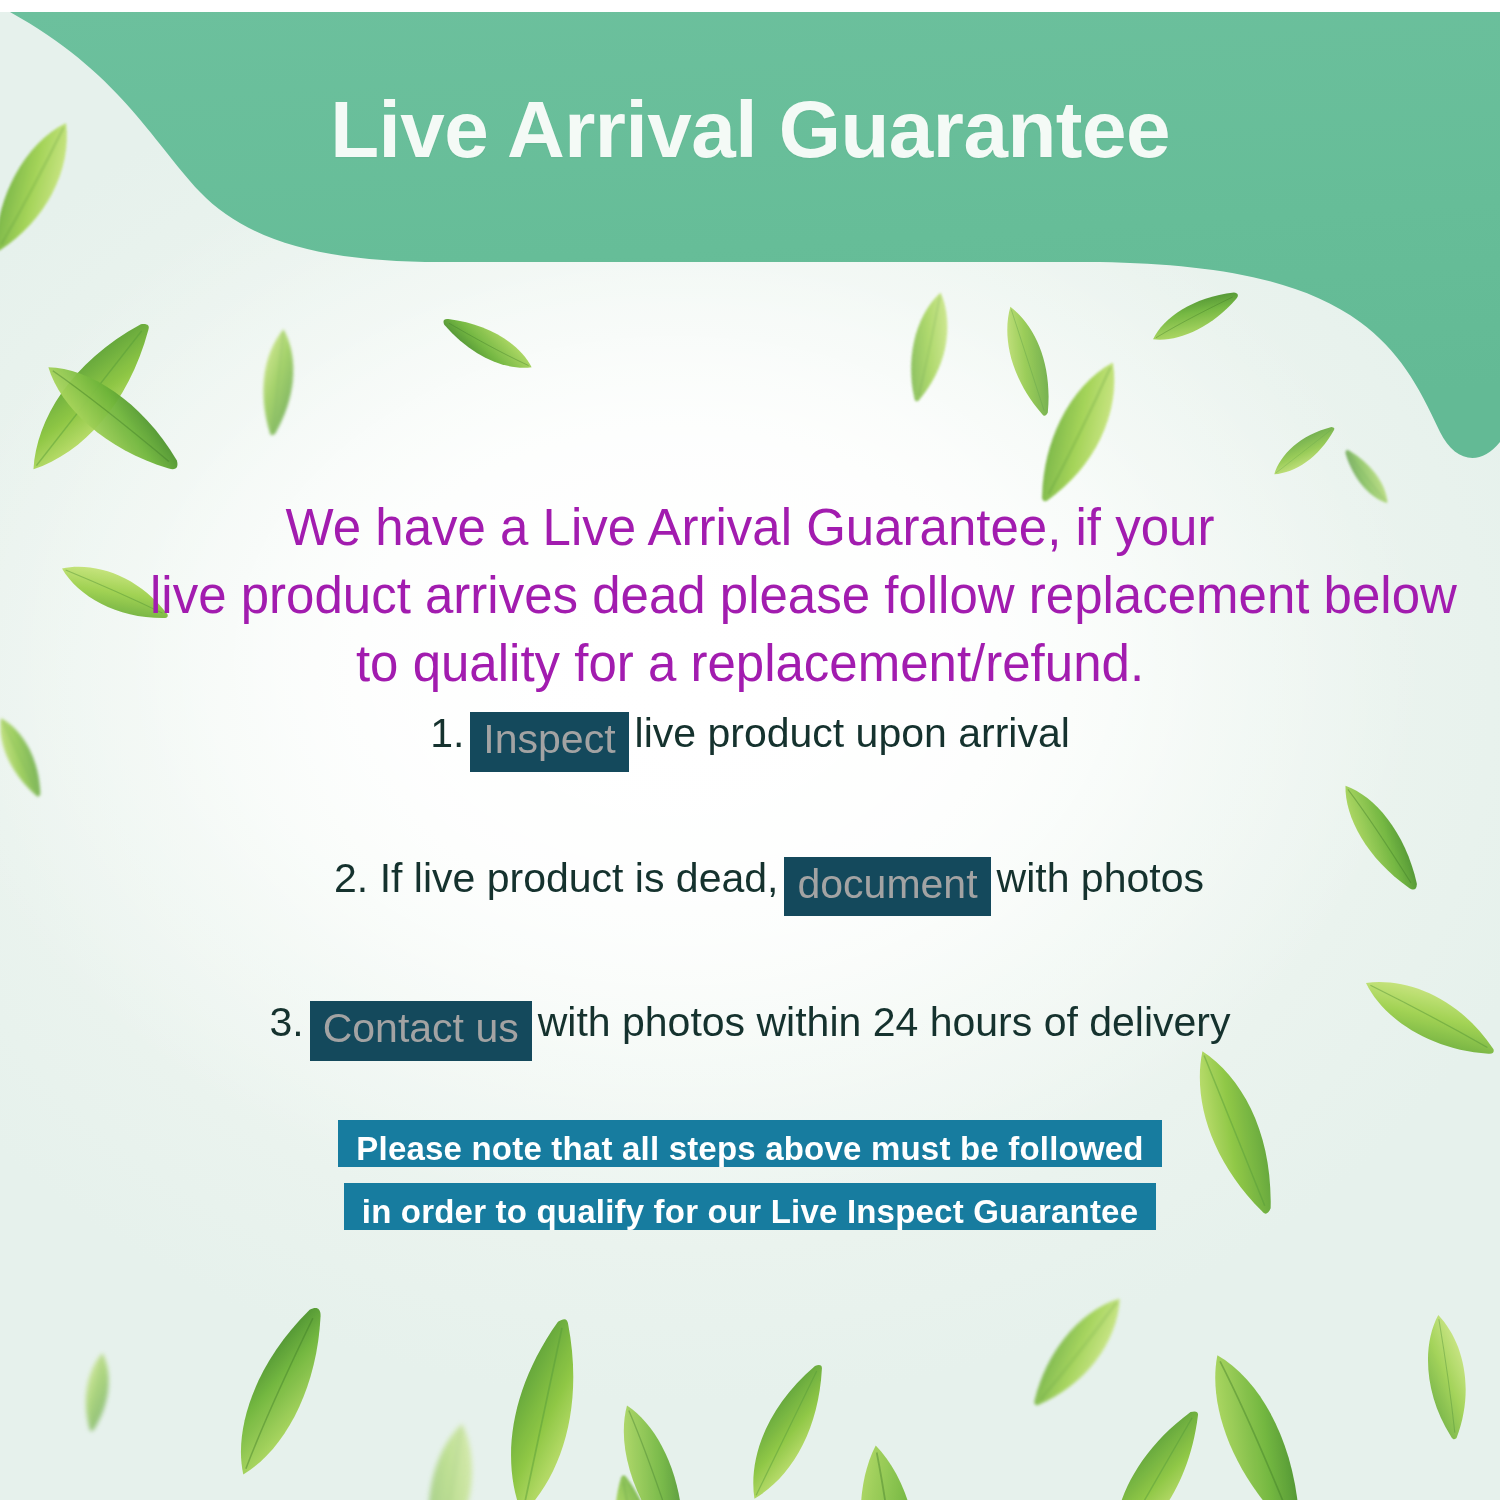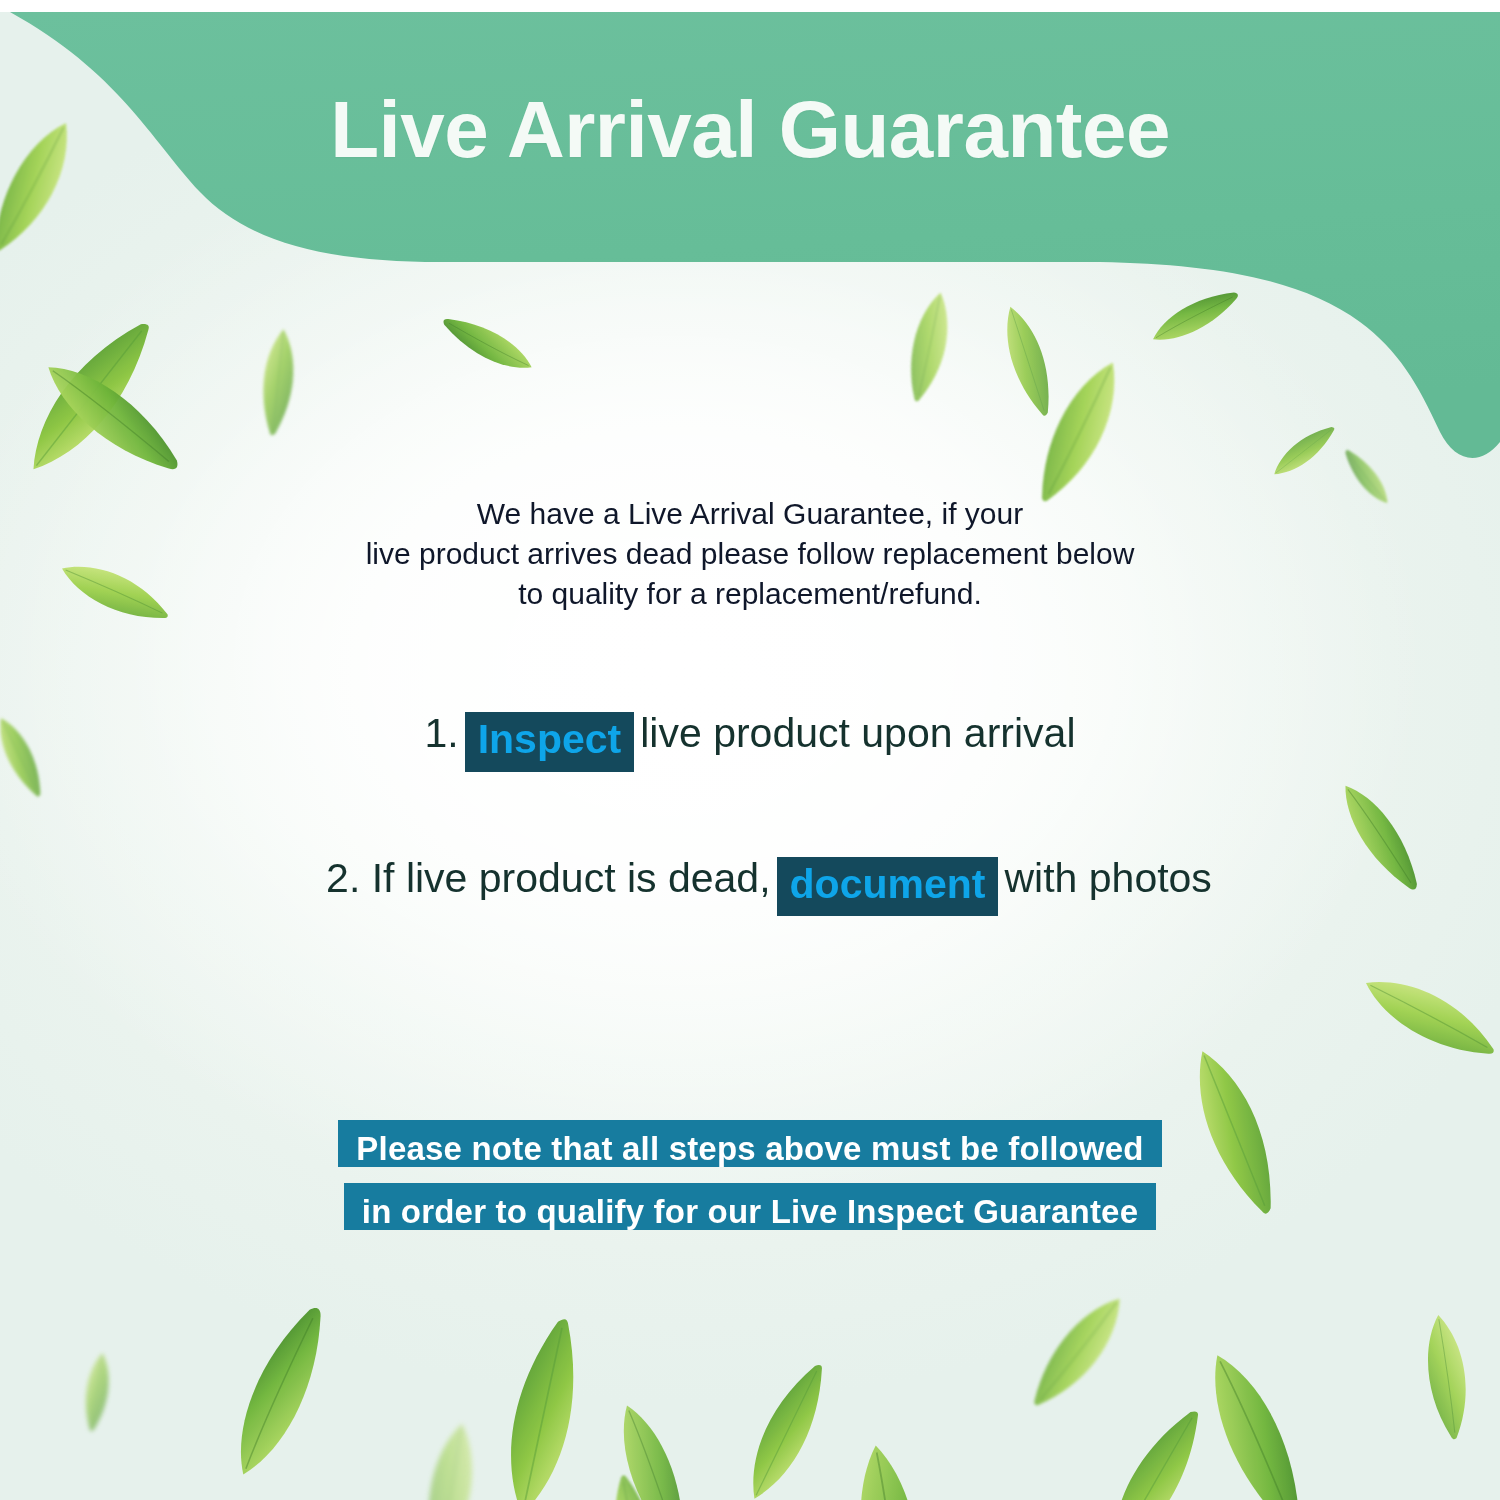--- a/index.html
+++ b/index.html
@@ -63,22 +63,22 @@
     text-shadow: 0 1px 2px rgba(0,0,0,0.04);
   }
 
   
   .intro {
     position: absolute;
     left: 150px;
     top: 482px;
     width: 1200px;
     text-align: center;
-    color: #0f172a;
-    font-size: 30px;
+    color: #a21caf;
+    font-size: 51px;
     font-weight: 500;
     line-height: 1.33;
     z-index: 8;
   }
   .intro div { white-space: nowrap; }
 
   
   .steps {
     position: absolute;
     left: 0;
@@ -94,22 +94,22 @@
     font-weight: 500;
     white-space: nowrap;
     line-height: 1;
   }
   .step-1 { margin-bottom: 85px; }
   .step-2 { margin-bottom: 85px; padding-left: 19px; }
 
   .hl {
     display: inline-block;
     background: #14495c;
-    color: #0ea5e9;
-    font-weight: bold;
+    color: #a3a3a3;
+    font-weight: normal;
     padding: 9px 13px 13px 13px;
     margin: 0 6px;
     line-height: 0.92;
     vertical-align: -6px;
   }
 
   
   .notes {
     position: absolute;
     left: 0;
@@ -355,20 +355,21 @@
     <div>live product arrives dead please follow replacement below</div>
     <div>to quality for a replacement/refund.</div>
   </div>
 
   <div class="steps">
 
     <div class="step step-1"><span>1.</span><span class="hl">Inspect</span><span>live product upon arrival</span></div>
 
     <div class="step step-2"><span>2.</span> <span>If live product is dead,</span><span class="hl">document</span><span>with photos</span></div>
 
+    <div class="step step-3"><span>3.</span><span class="hl">Contact us</span><span>with photos within 24 hours of delivery</span></div>
 
   </div>
 
   <div class="notes">
     <div class="note-bar">Please note that all steps above must be followed</div>
     <div class="note-bar">in order to qualify for our Live Inspect Guarantee</div>
   </div>
 
 </div>
 

